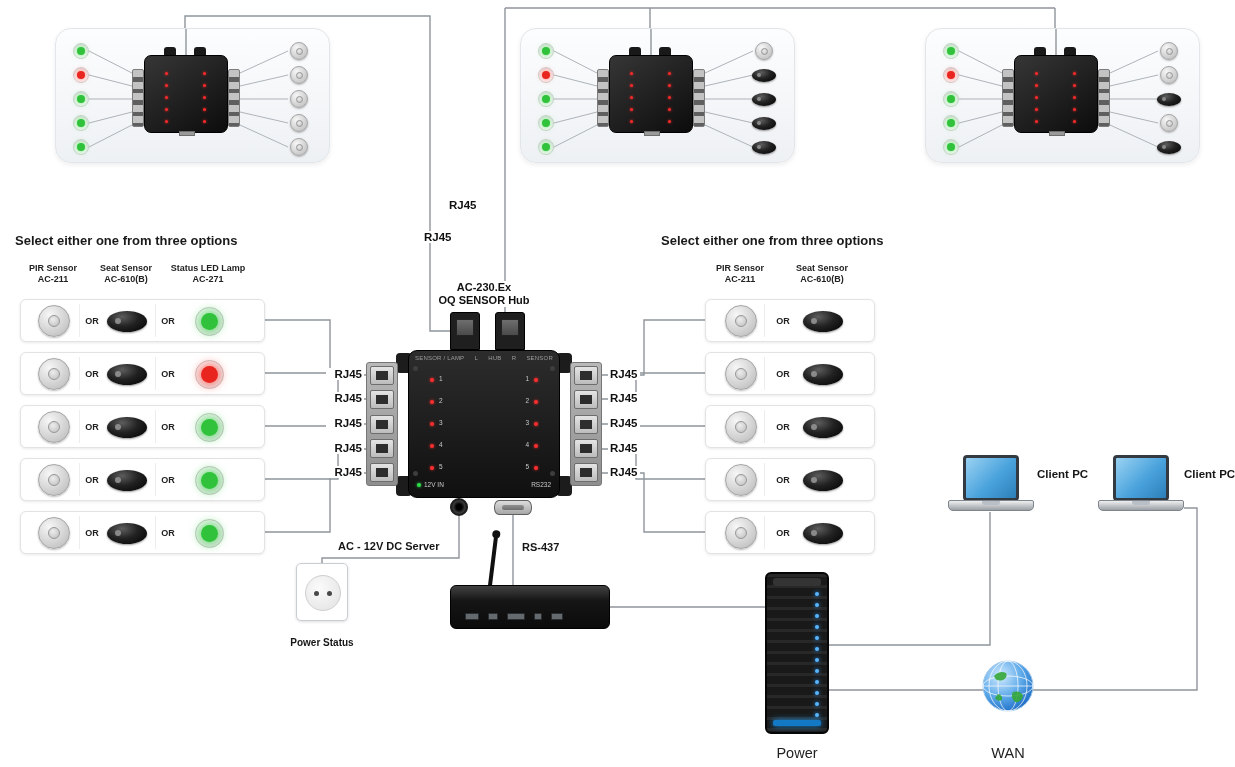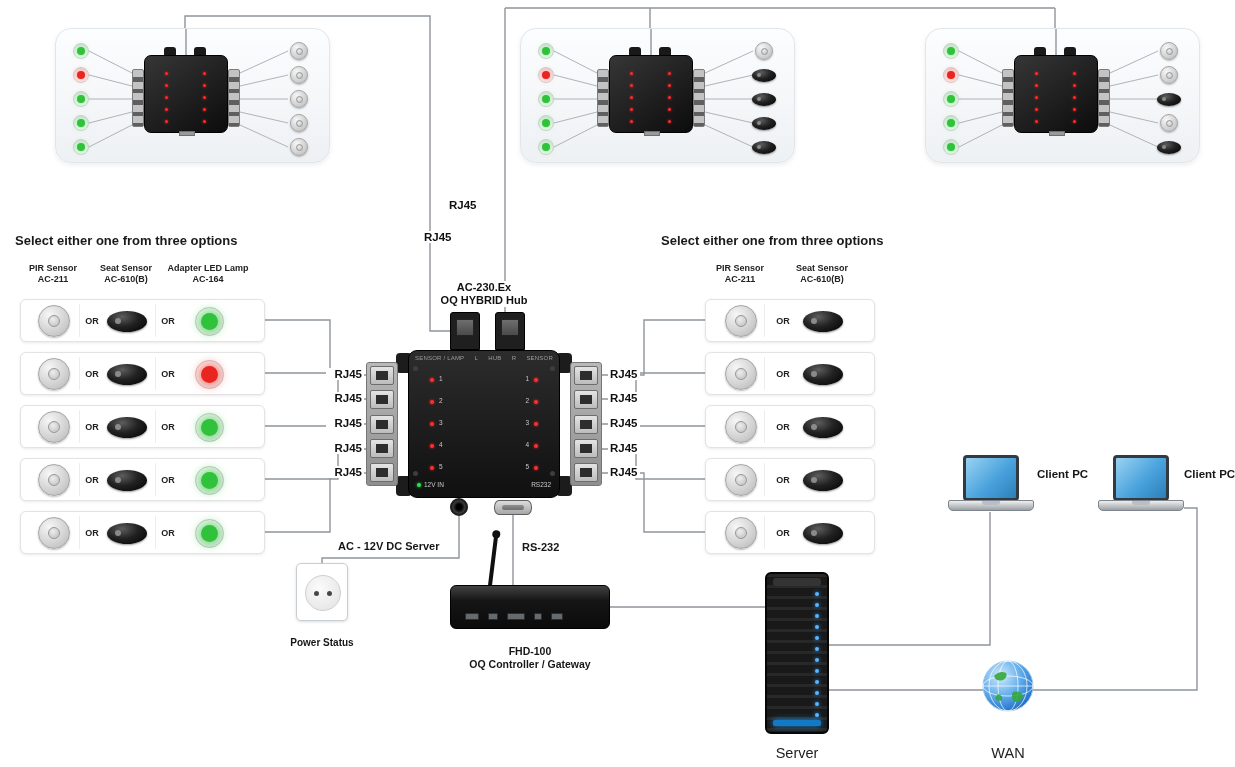--- a/index.html
+++ b/index.html
@@ -623,47 +623,43 @@
 
   <div class="lyr" id="labels">
     <span class="rj-lbl" style="left:447px;top:199px">RJ45</span>
     <span class="rj-lbl" style="left:422px;top:231px">RJ45</span>
 
     <div class="heading" style="left:15px;top:233px">Select either one from three options</div>
     <div class="heading" style="left:661px;top:233px">Select either one from three options</div>
 
     <div id="hub-title">
       <span>AC-230.Ex</span><br>
-      <span>OQ HYBRID Hub</span>
+      <span>OQ SENSOR Hub</span>
     </div>
 
     <span class="small-bold" style="left:336px;top:540px">AC - 12V DC Server</span>
-    <span class="small-bold" style="left:520px;top:541px">RS-232</span>
+    <span class="small-bold" style="left:520px;top:541px">RS-437</span>
     <div id="ps-lbl">Power Status</div>
 
-    <div id="ctl-lbl">
-      <div>FHD-100</div>
-      <div>OQ Controller / Gateway</div>
-    </div>
-
-    <div class="dev-lbl" style="left:757px;top:745px;width:80px">Server</div>
+
+    <div class="dev-lbl" style="left:757px;top:745px;width:80px">Power</div>
     <div class="dev-lbl" style="left:978px;top:745px;width:60px">WAN</div>
     <span class="pc-lbl" style="left:1037px;top:468px">Client PC</span>
     <span class="pc-lbl" style="left:1184px;top:468px">Client PC</span>
   <div class="col-hdr" style="left:53px;top:263px">
         <div>PIR Sensor</div>
         <div>AC-211</div>
       </div>
       <div class="col-hdr" style="left:126px;top:263px">
         <div>Seat Sensor</div>
         <div>AC-610(B)</div>
       </div>
       <div class="col-hdr" style="left:208px;top:263px">
-        <div>Adapter LED Lamp</div>
-        <div>AC-164</div>
+        <div>Status LED Lamp</div>
+        <div>AC-271</div>
       </div>
       <div class="col-hdr" style="left:740px;top:263px">
         <div>PIR Sensor</div>
         <div>AC-211</div>
       </div>
       <div class="col-hdr" style="left:822px;top:263px">
         <div>Seat Sensor</div>
         <div>AC-610(B)</div>
       </div>
       <span class="rj-lbl" style="left:326px;top:368px;width:38px;text-align:right">RJ45</span>

